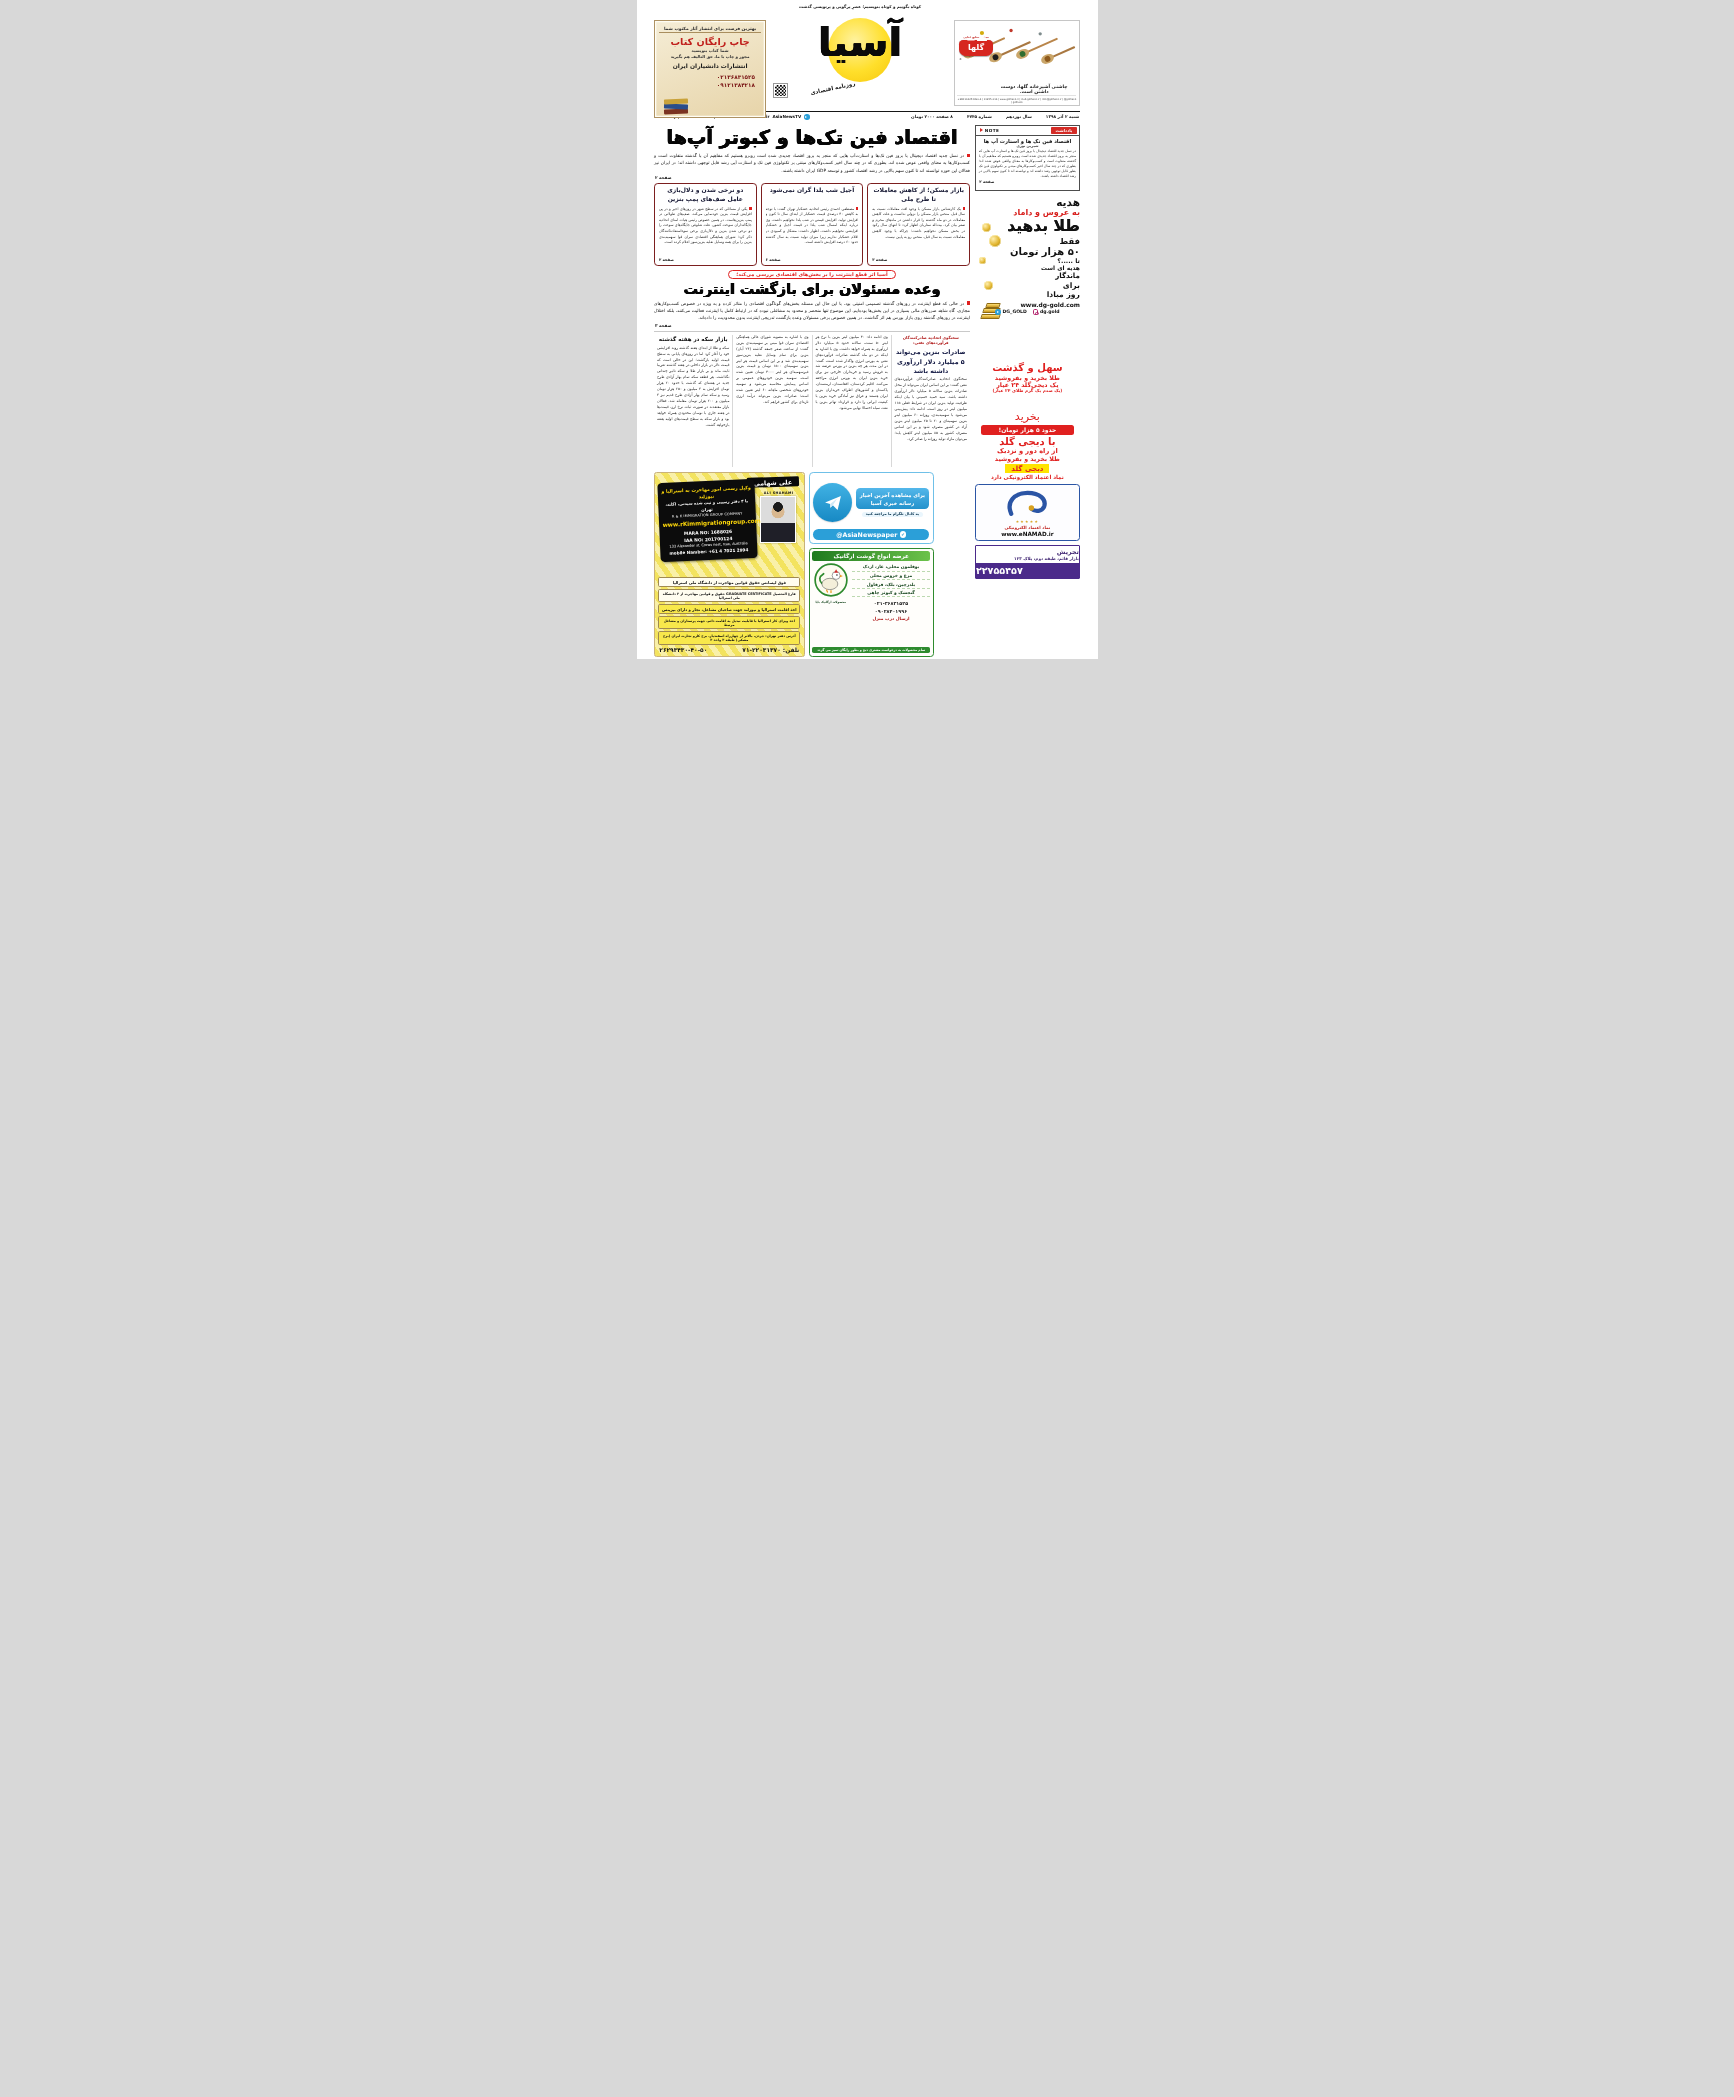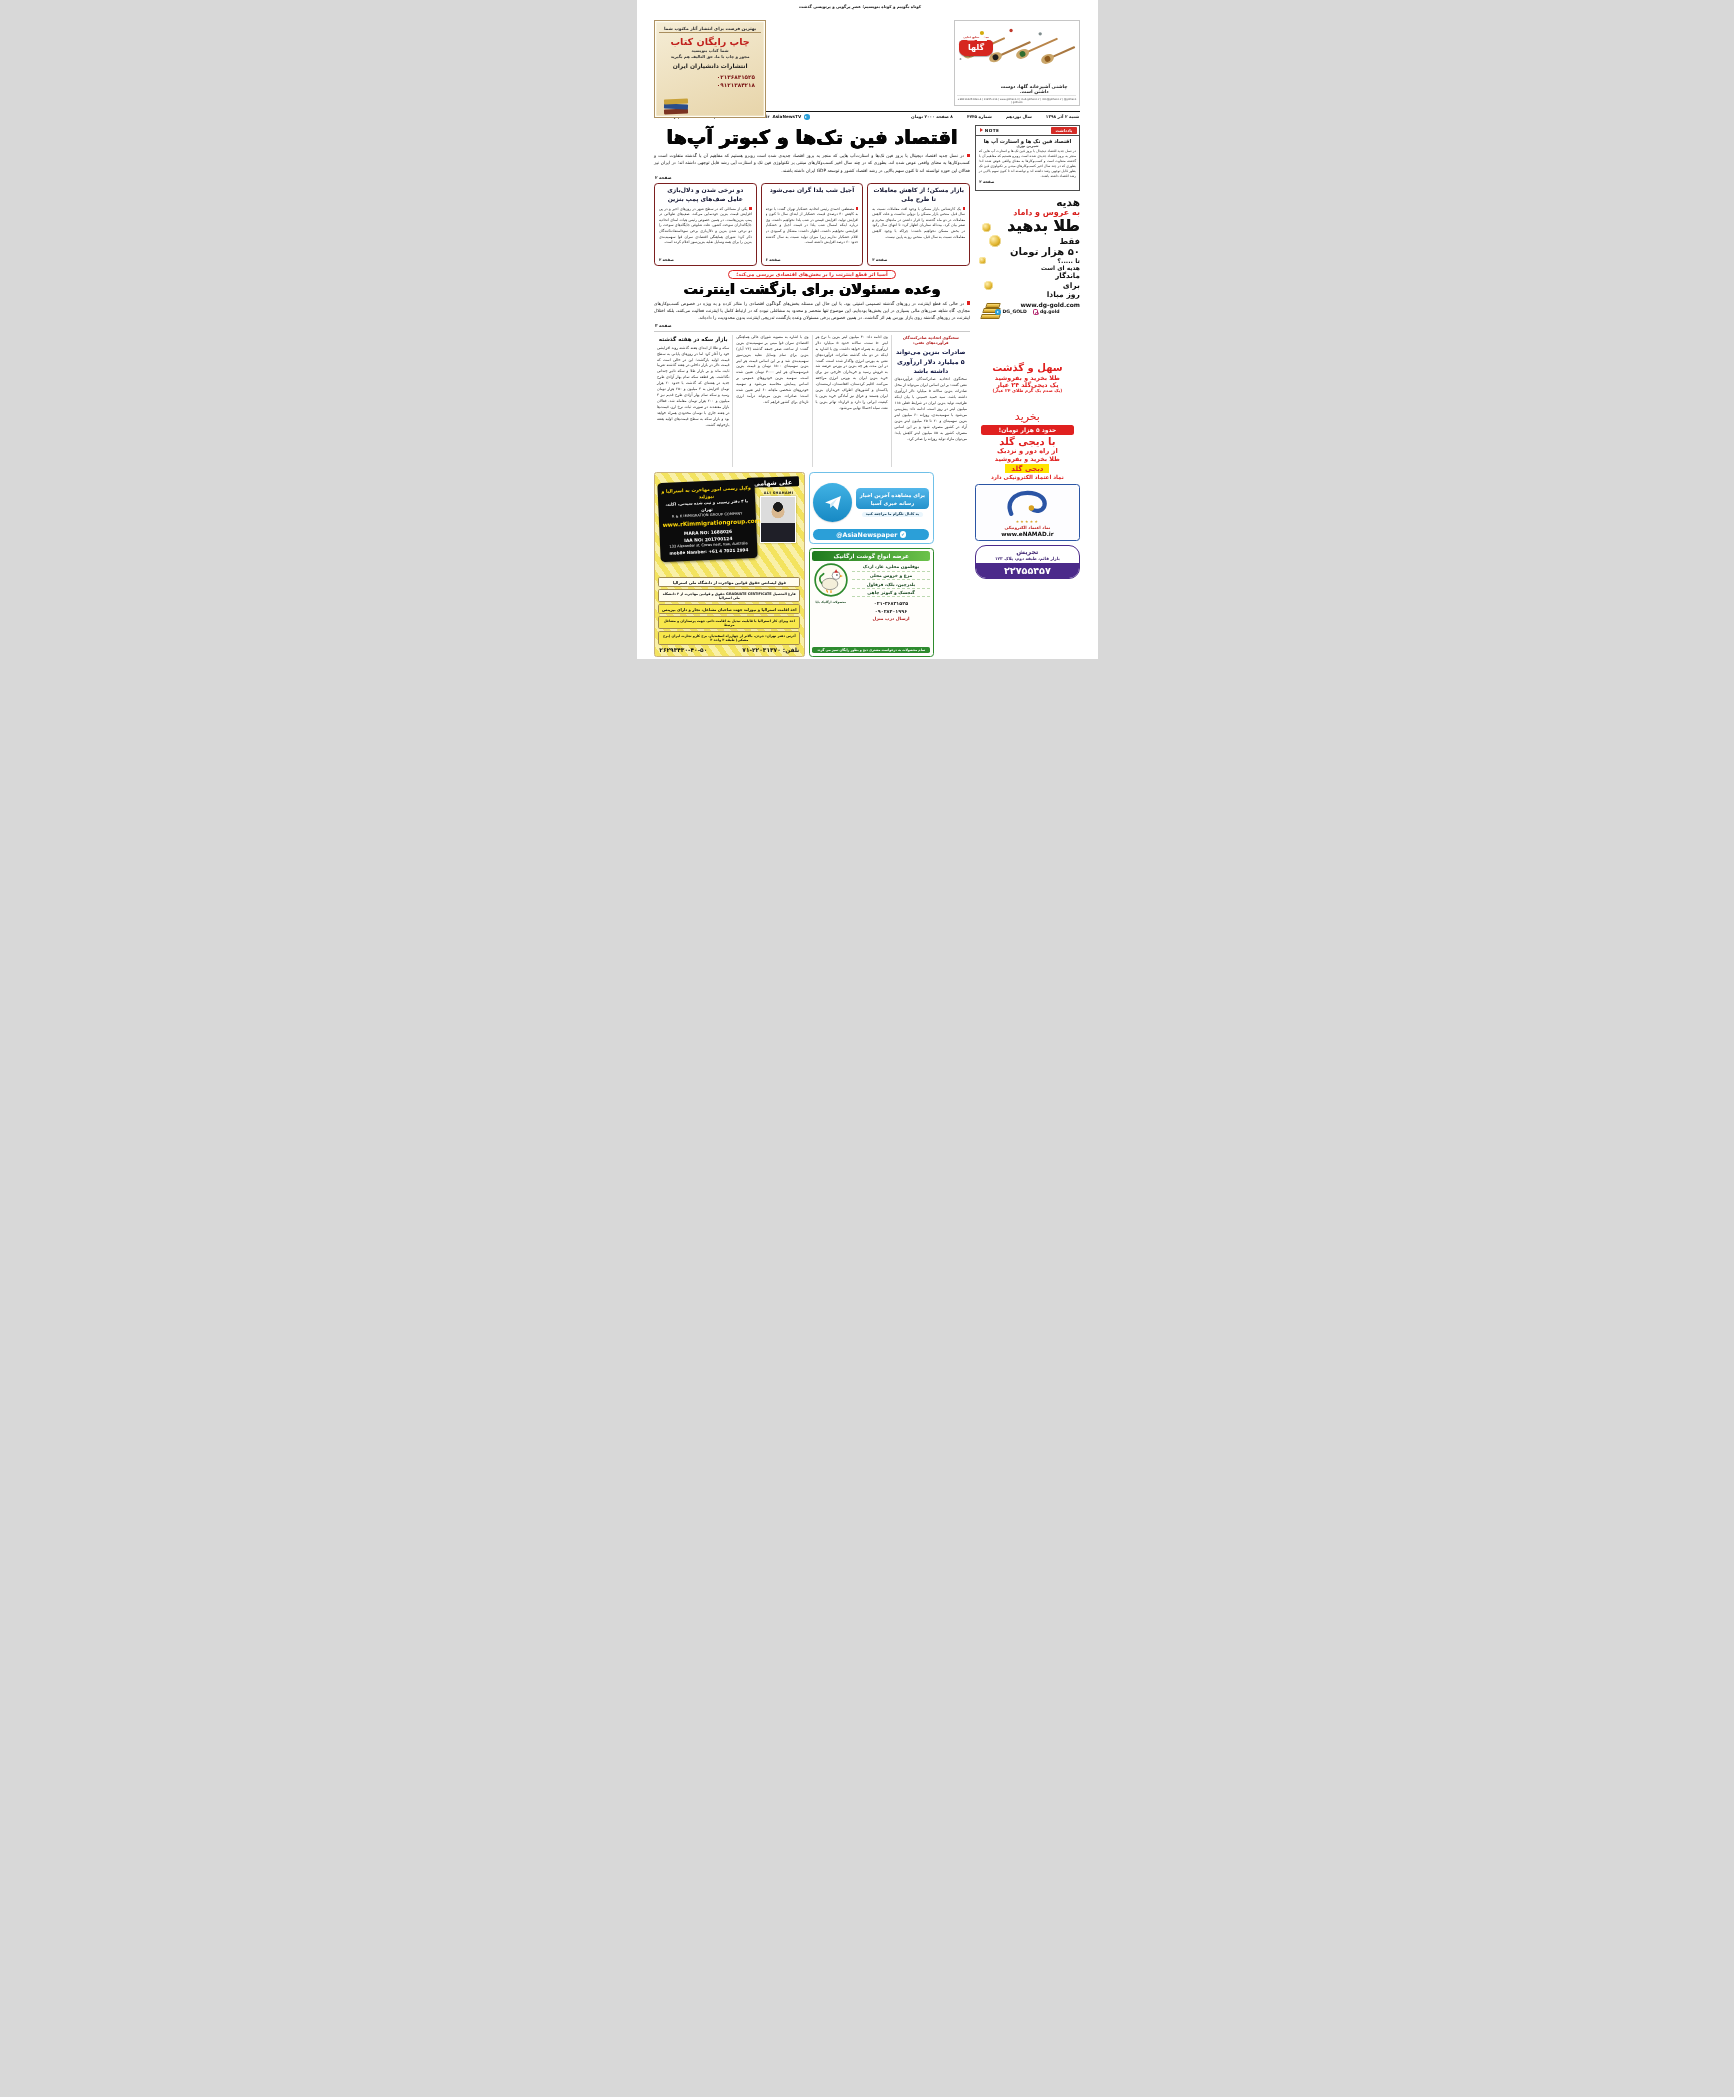--- a/index.html
+++ b/index.html
@@ -108,21 +108,21 @@
 
 
 .enamad{border:0.8px solid #2b55a5;border-radius:3.4px;padding:3.4px 2.5px 2.9px;text-align:center;margin-bottom:4.2px;background:#fdfdff}
 .en-logo{width:49px;height:31px;display:block;margin:0 auto}
 .en-stars{color:#d8a11f;font-size:3.8px;letter-spacing:1.3px;line-height:1}
 .en-stars::after{content:"★★★★★"}
 .en-label{font-size:4.2px;font-weight:900;color:#c0201c;margin-top:1.7px}
 .en-url{font-size:5.7px;font-weight:900;color:#0d0d0d;margin-top:0.8px}
 
 
-.tajrish{border:0.8px solid #4b2a8a;border-radius:11px;text-align:center;overflow:hidden}
+.tajrish{border:0.8px solid #4b2a8a;border-radius:1px;overflow:hidden}
 .tj-title{font-size:6.3px;font-weight:900;color:#3a1f6e;margin-top:2.1px}
 .tj-addr{font-size:4.2px;font-weight:900;color:#3a1f6e;margin:0.8px 0 2.1px}
 .tj-phone{background:#4b2a8a;color:#fff;font-size:9.6px;font-weight:900;letter-spacing:1.3px;padding:2.1px 0}
 
 
 .headline{font-size:19.3px;font-weight:900;text-align:center;color:#060606;letter-spacing:-0.4px;line-height:1.3;white-space:nowrap;overflow:hidden;text-shadow:0 0 0.4px #000,0.4px 0 #000,-0.4px 0 #000}
 .lead{font-size:4.4px;line-height:1.62;text-align:justify;color:#141414;margin-top:2.5px}
 .lead::before{content:"";display:inline-block;width:3.4px;height:3.4px;background:#e0201f;margin-left:2.5px}
 .pageref{font-size:4.2px;font-weight:900;text-align:left;margin:1.3px 0.8px 2.5px}
 .boxes{display:flex;gap:4.2px;margin-top:1.7px}
@@ -222,20 +222,26 @@
         <div class="gb-top">مجتمع صنایع غذایی</div>
         <div class="gb-box">گلها</div>
         <div class="gb-reg">®</div>
       </div>
       <div class="golha-cap">چاشنی آشپزخانه گلها، دوست داشتن است.</div>
       <div class="golha-contact ltr">+982166252490-4 | 11955-116 | www.golhaco.ir | club.golhaco.ir | info@golhaco.ir | @golhaco | golhaco</div>
     </div>
 
     <div class="masthead">
       <div class="tagline">کوتاه بگوییم و کوتاه بنویسیم؛ عصرِ پرگویی و پرنویسی گذشت</div>
+      <div class="logo-wrap">
+        <div class="sun"></div>
+        <div class="logo-text">آسیا</div>
+        <div class="logo-sub">روزنامه اقتصادی</div>
+        <div class="qr"></div>
+      </div>
     </div>
 
     <div class="ad-book">
       <div class="ab-l1">بهترین فرصت برای انتشار آثار مکتوب شما</div>
       <div class="ab-title">چاپ رایگان کتاب</div>
       <div class="ab-l2">شما کتاب بنویسید</div>
       <div class="ab-l3">مجوز و چاپ با ما، حق التالیف هم بگیرید</div>
       <div class="ab-pub">انتشارات دانشیاران ایران</div>
       <div class="ab-phones">
         <div class="ltr">۰۲۱۳۶۸۳۱۵۲۵</div>

